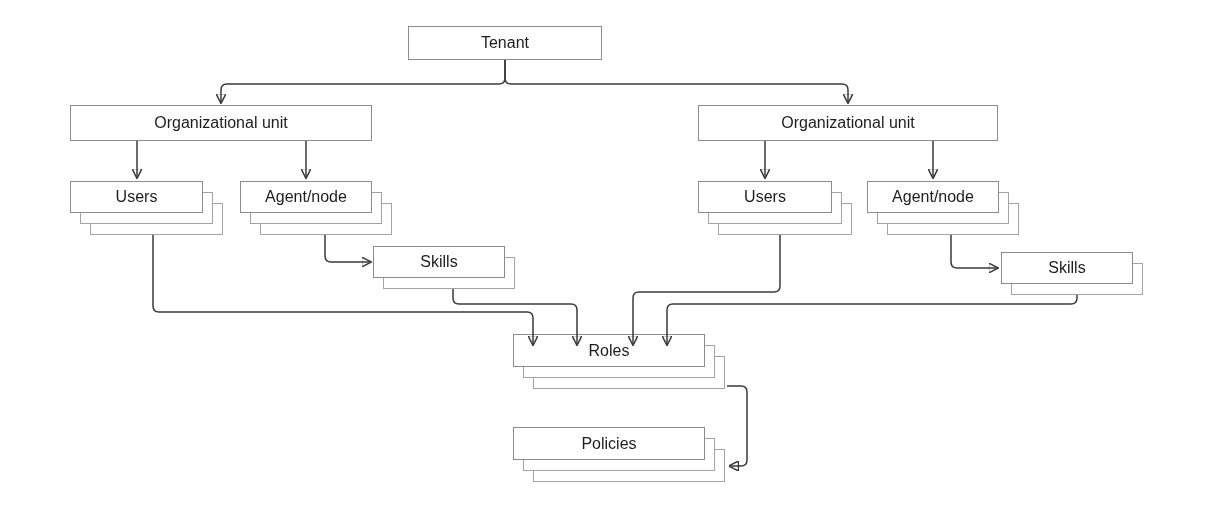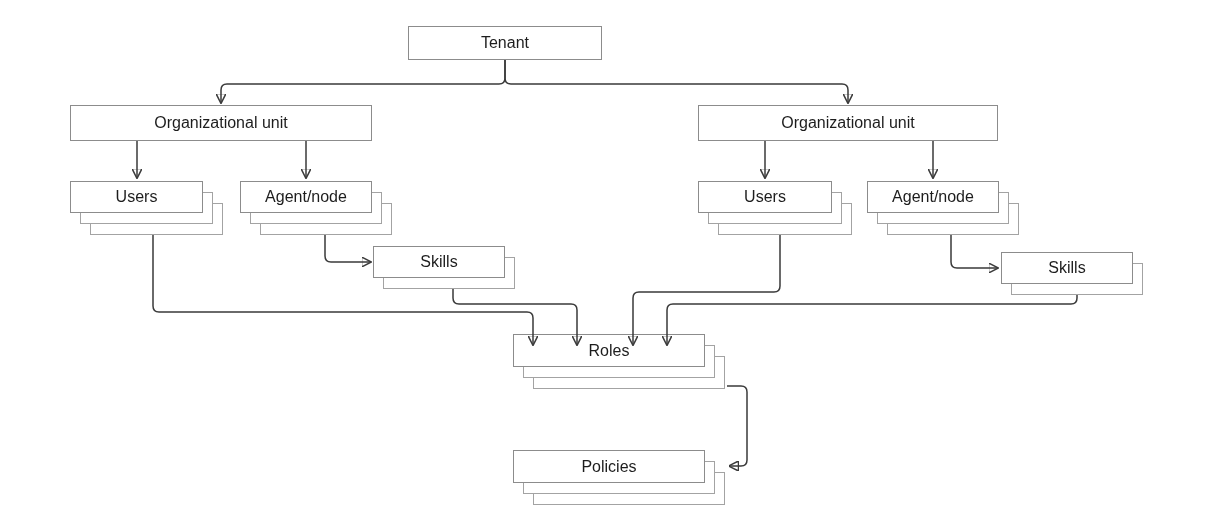--- a/index.html
+++ b/index.html
@@ -136,21 +136,21 @@
   </div>
 
   <div class="node" style="left:513px;top:334px;width:192px;height:33px">
     <div class="layer l2"></div>
     <div class="layer l1"></div>
     <div class="box">
       <span class="label">Roles</span>
     </div>
   </div>
 
-  <div class="node" style="left:513px;top:450px;width:192px;height:33px">
+  <div class="node" style="left:513px;top:427px;width:192px;height:33px">
     <div class="layer l2"></div>
     <div class="layer l1"></div>
     <div class="box">
       <span class="label">Policies</span>
     </div>
   </div>
 
 </div>
 
 </body></html>

